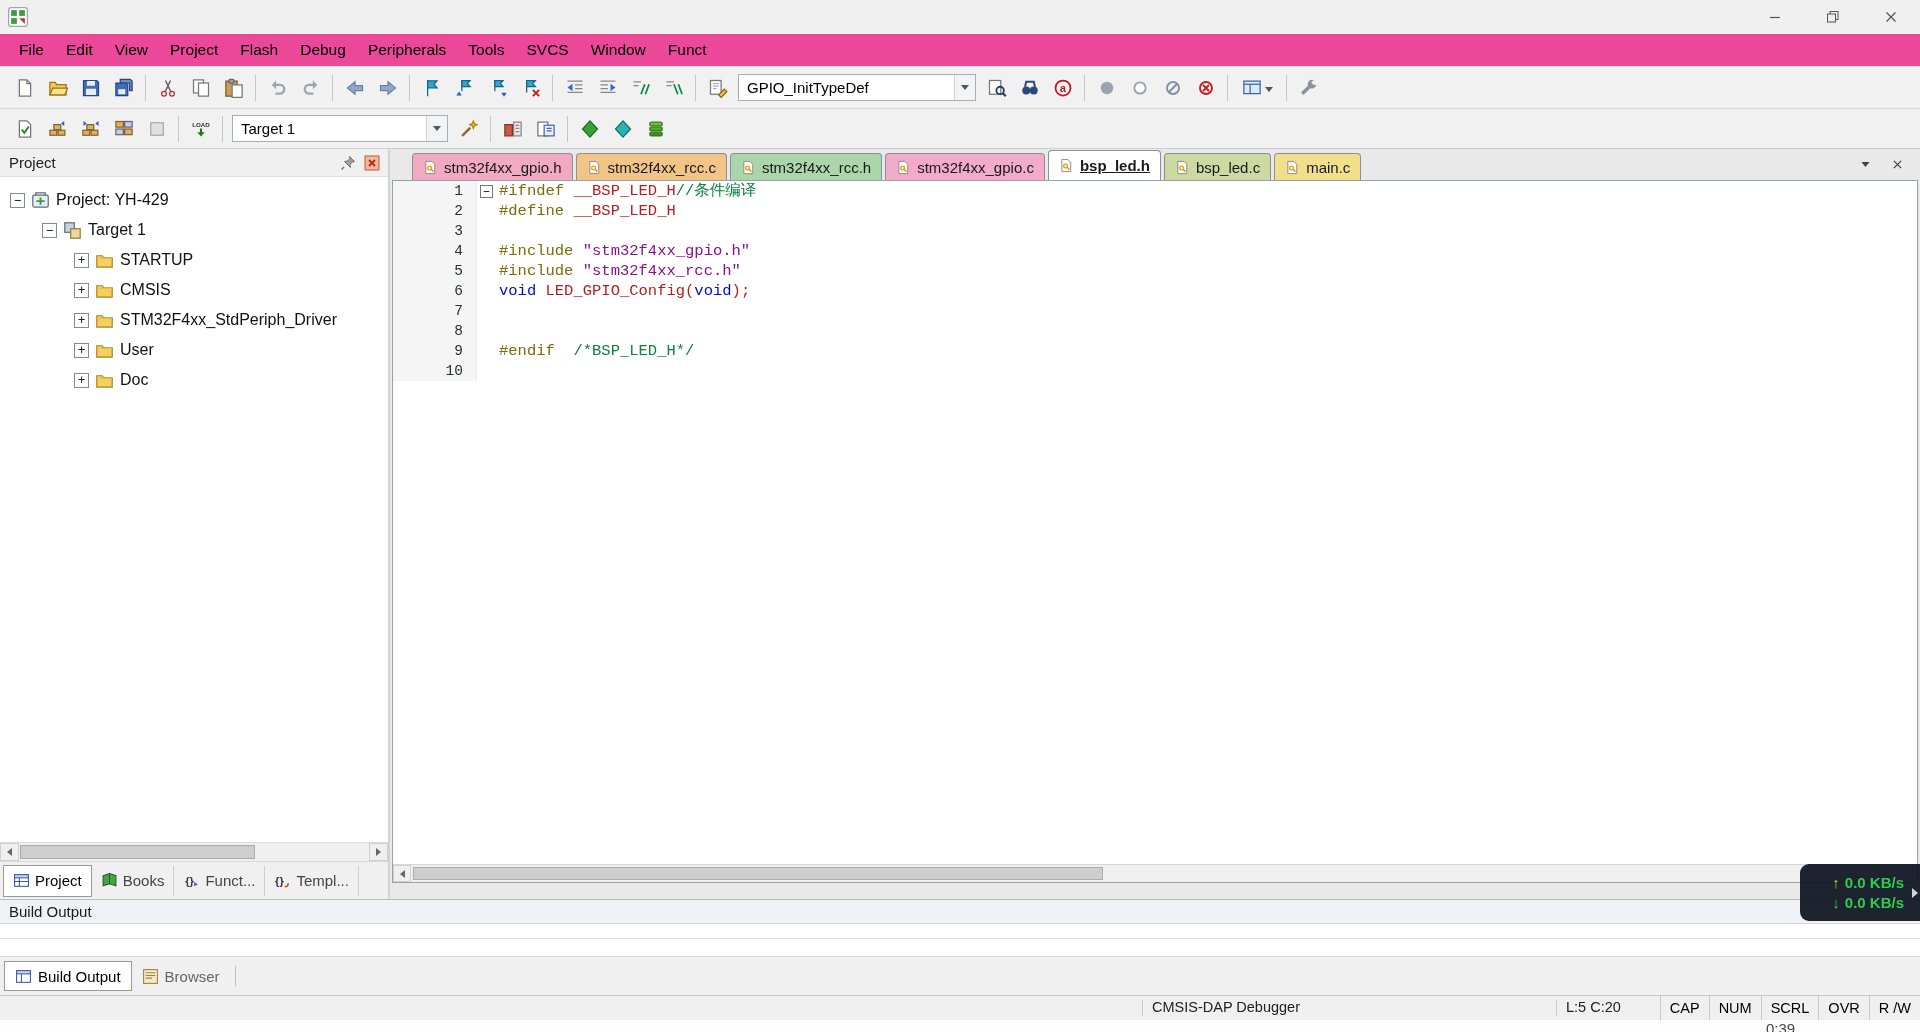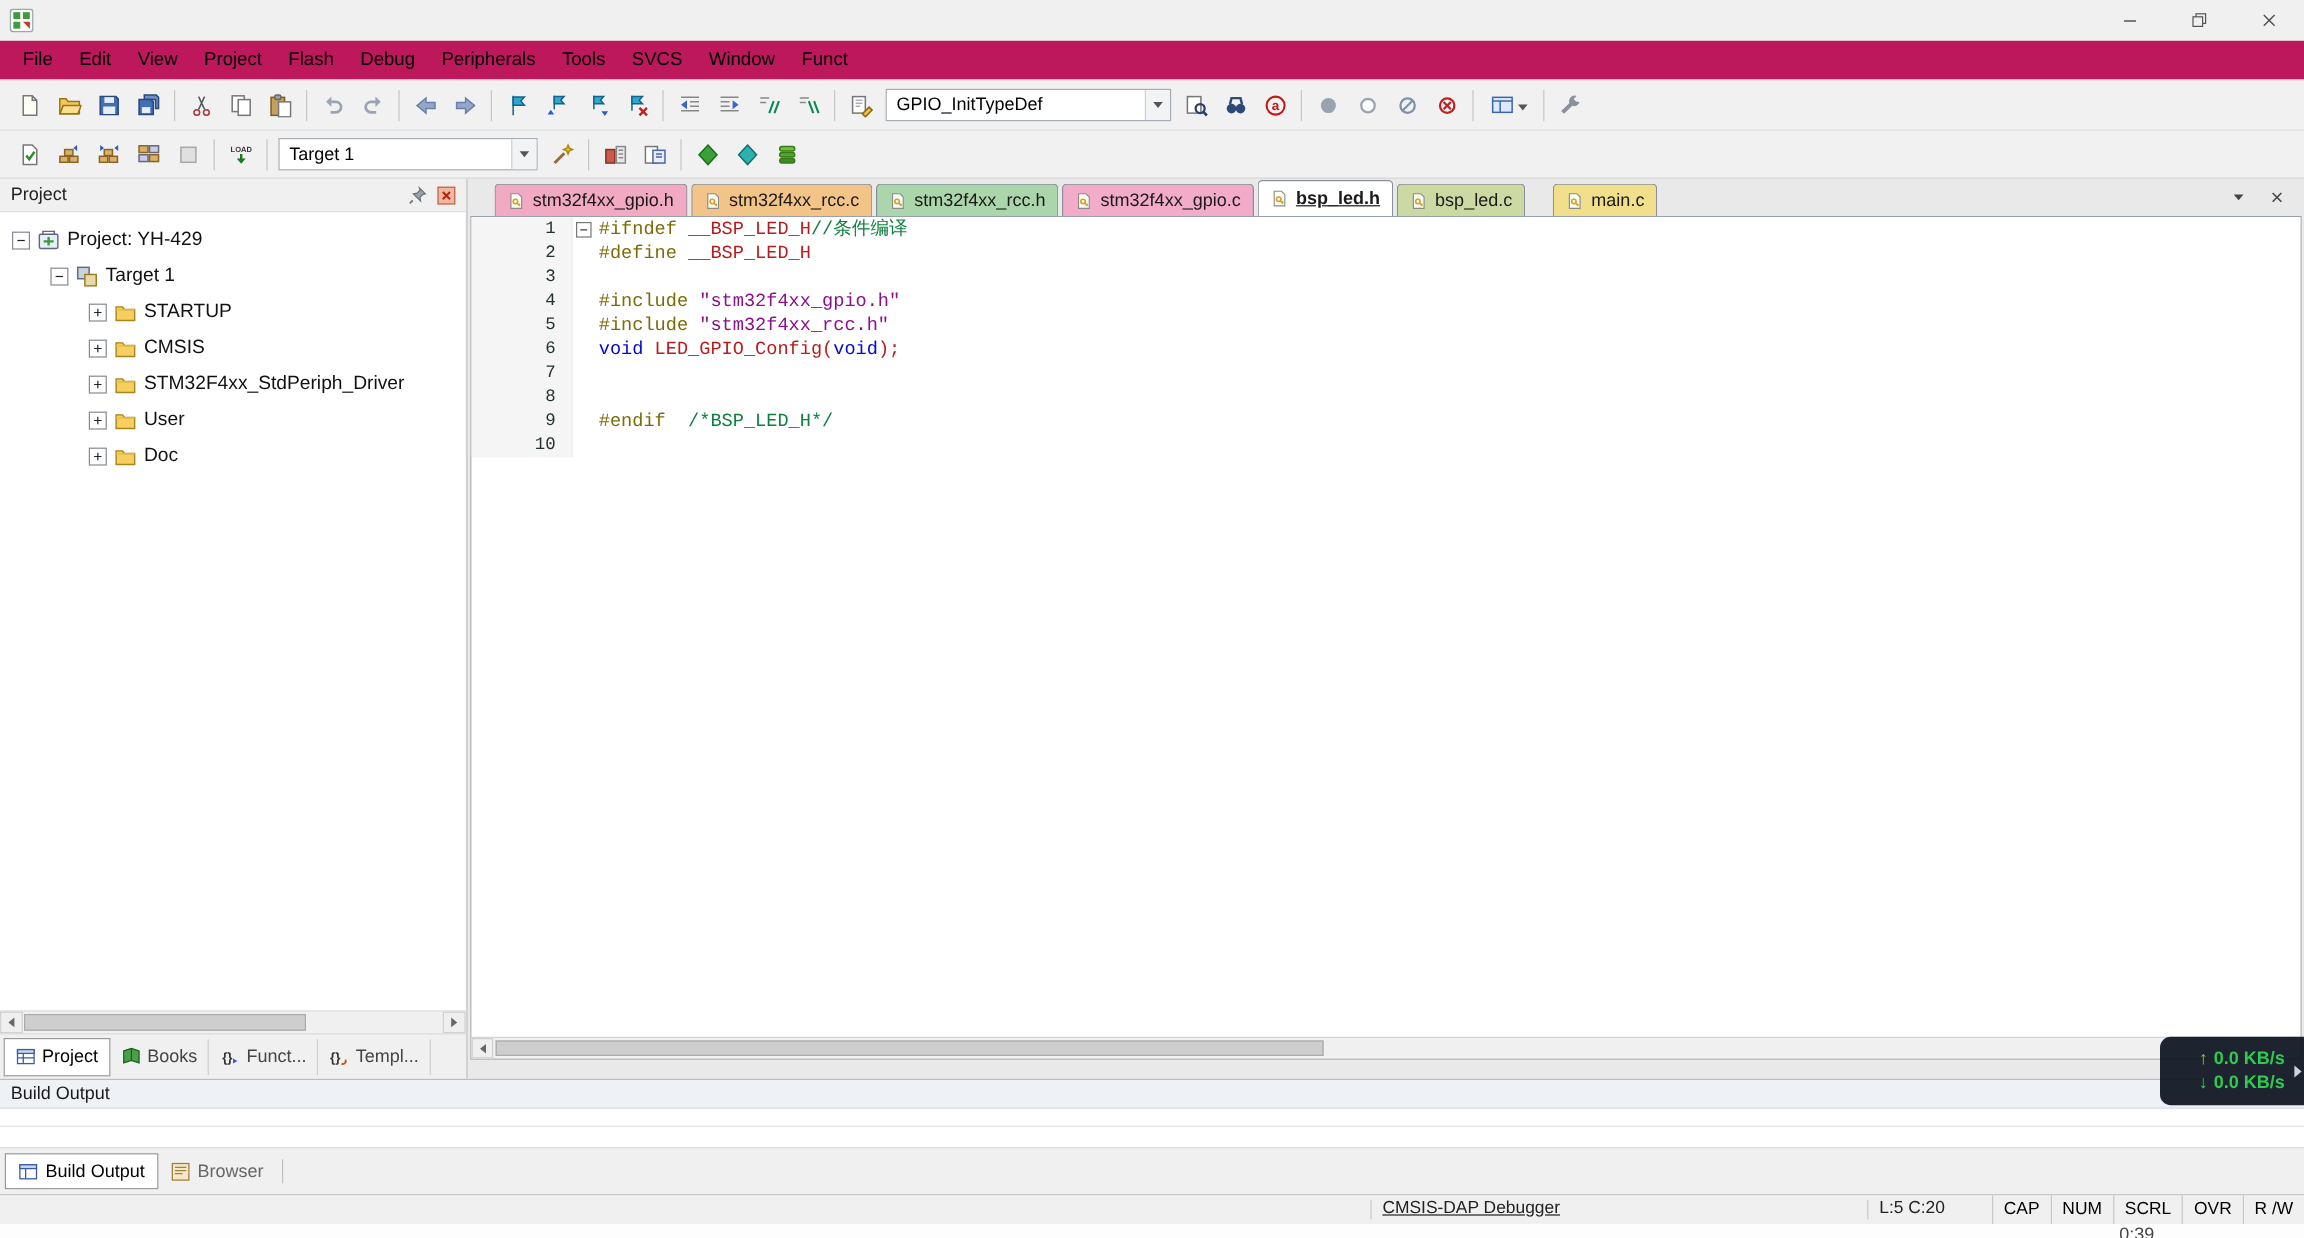--- a/index.html
+++ b/index.html
@@ -8,21 +8,21 @@
   .app { width:100%; height:100%; display:flex; flex-direction:column; }
   .icon { display:inline-flex; align-items:center; justify-content:center; }
 
   
   .titlebar { height:34px; flex:none; display:flex; align-items:center; background:#f0f0f0; padding-left:8px; }
   .tb-title { font-size:16px; color:#4a4a4a; margin-left:8px; white-space:nowrap; }
   .win-controls { margin-left:auto; display:flex; height:100%; }
   .win-btn { width:58px; height:100%; display:flex; align-items:center; justify-content:center; border:none; background:transparent; }
 
   
-  .menubar { height:33px; flex:none; background:#be185d; display:flex; align-items:center; padding-left:8px; border-bottom:1px solid #e2e2e2; font-size:15.5px; }
+  .menubar { height:33px; flex:none; background:#ec4899; display:flex; align-items:center; padding-left:8px; border-bottom:1px solid #e2e2e2; font-size:15.5px; }
   .menu-item { padding:5px 11px; color:#000; }
 
   
   .toolbar { display:flex; align-items:center; background:#f1f1f1; padding-left:8px; flex:none; }
   #toolbar1 { height:42px; border-bottom:1px solid #dadada; }
   #toolbar2 { height:40px; border-bottom:1px solid #cfcfcf; }
   .tb-btn { width:33px; height:32px; display:flex; align-items:center; justify-content:center; border:none; background:transparent; flex:none; }
   .tb-btn-dd { width:48px; gap:3px; }
   .tb-sep { width:1px; height:26px; background:#c6c6c6; margin:0 5px; flex:none; }
   .tb-combo { height:27px; background:#fff; border:1px solid #a6adb5; display:flex; align-items:center; margin:0 4px; font-size:15px; flex:none; }
@@ -84,21 +84,21 @@
   .bo-content { height:33px; flex:none; background:#fff; border-bottom:1px solid #d8d8d8; }
   .bo-inner-line { height:15px; border-bottom:1px solid #e2e2e2; }
   .bo-tabs { flex:1; display:flex; align-items:center; padding-left:4px; }
   .bo-tab { display:flex; align-items:center; gap:6px; height:30px; padding:0 10px; font-size:15px; color:#666; }
   .bo-tab.active { background:#fff; border:1px solid #9a9a9a; color:#000; }
   .bo-tab-sep { width:1px; height:20px; background:#c0c0c0; margin-left:5px; }
 
   
   .statusbar { height:25px; flex:none; background:#f0f0f0; border-top:1px solid #c9c9c9; position:relative; font-size:14.5px; color:#222; }
   .sb-sep { position:absolute; top:4px; bottom:4px; width:1px; background:#c9c9c9; }
-  .sb-debugger { position:absolute; left:1152px; top:3px;text-decoration:underline; }
+  .sb-debugger { position:absolute; left:1152px; top:3px; }
   .sb-cursor { position:absolute; left:1566px; top:3px; }
   .sb-flags { position:absolute; right:0; top:0; height:100%; display:flex; }
   .sb-flag { display:flex; align-items:center; justify-content:center; border-left:1px solid #c9c9c9; color:#000000; padding:0 9px; }
 
   
   .bottom-sliver { height:12px; flex:none; background:#fdfdfd; position:relative; overflow:hidden; }
   .clock-partial { position:absolute; left:1766px; top:0; font-size:15px; color:#444; }
 
   
   .netspeed { position:absolute; right:0; top:864px; width:120px; height:57px; background:rgba(13,20,32,0.93); border-radius:9px 0 0 9px; display:flex; flex-direction:column; justify-content:center; gap:3px; z-index:40; padding-right:16px; }
@@ -755,21 +755,21 @@
           <div class="etab" style="background: rgb(205, 217, 162);">
             <span class="icon">
               <svg width="15" height="15" viewBox="0 0 16 16">
                 <path d="M3 1.5h6.5l3 3v10H3z" fill="#fdfdf5" stroke="#8a8a8a"></path>
                 <circle cx="7" cy="8.5" r="2" fill="none" stroke="#d8a020" stroke-width="1.4"></circle>
                 <path d="M8.5 10 11 12.5M10 11.5l1-1" stroke="#d8a020" stroke-width="1.4"></path>
               </svg>
             </span>
             <span class="etab-label">bsp_led.c</span>
           </div>
-          <div class="etab" style="background: rgb(242, 223, 140); margin-left: 20px;">
+          <div class="etab" style="background: rgb(242, 223, 140);">
             <span class="icon">
               <svg width="15" height="15" viewBox="0 0 16 16">
                 <path d="M3 1.5h6.5l3 3v10H3z" fill="#fdfdf5" stroke="#8a8a8a"></path>
                 <circle cx="7" cy="8.5" r="2" fill="none" stroke="#d8a020" stroke-width="1.4"></circle>
                 <path d="M8.5 10 11 12.5M10 11.5l1-1" stroke="#d8a020" stroke-width="1.4"></path>
               </svg>
             </span>
             <span class="etab-label">main.c</span>
           </div>
         </div>

